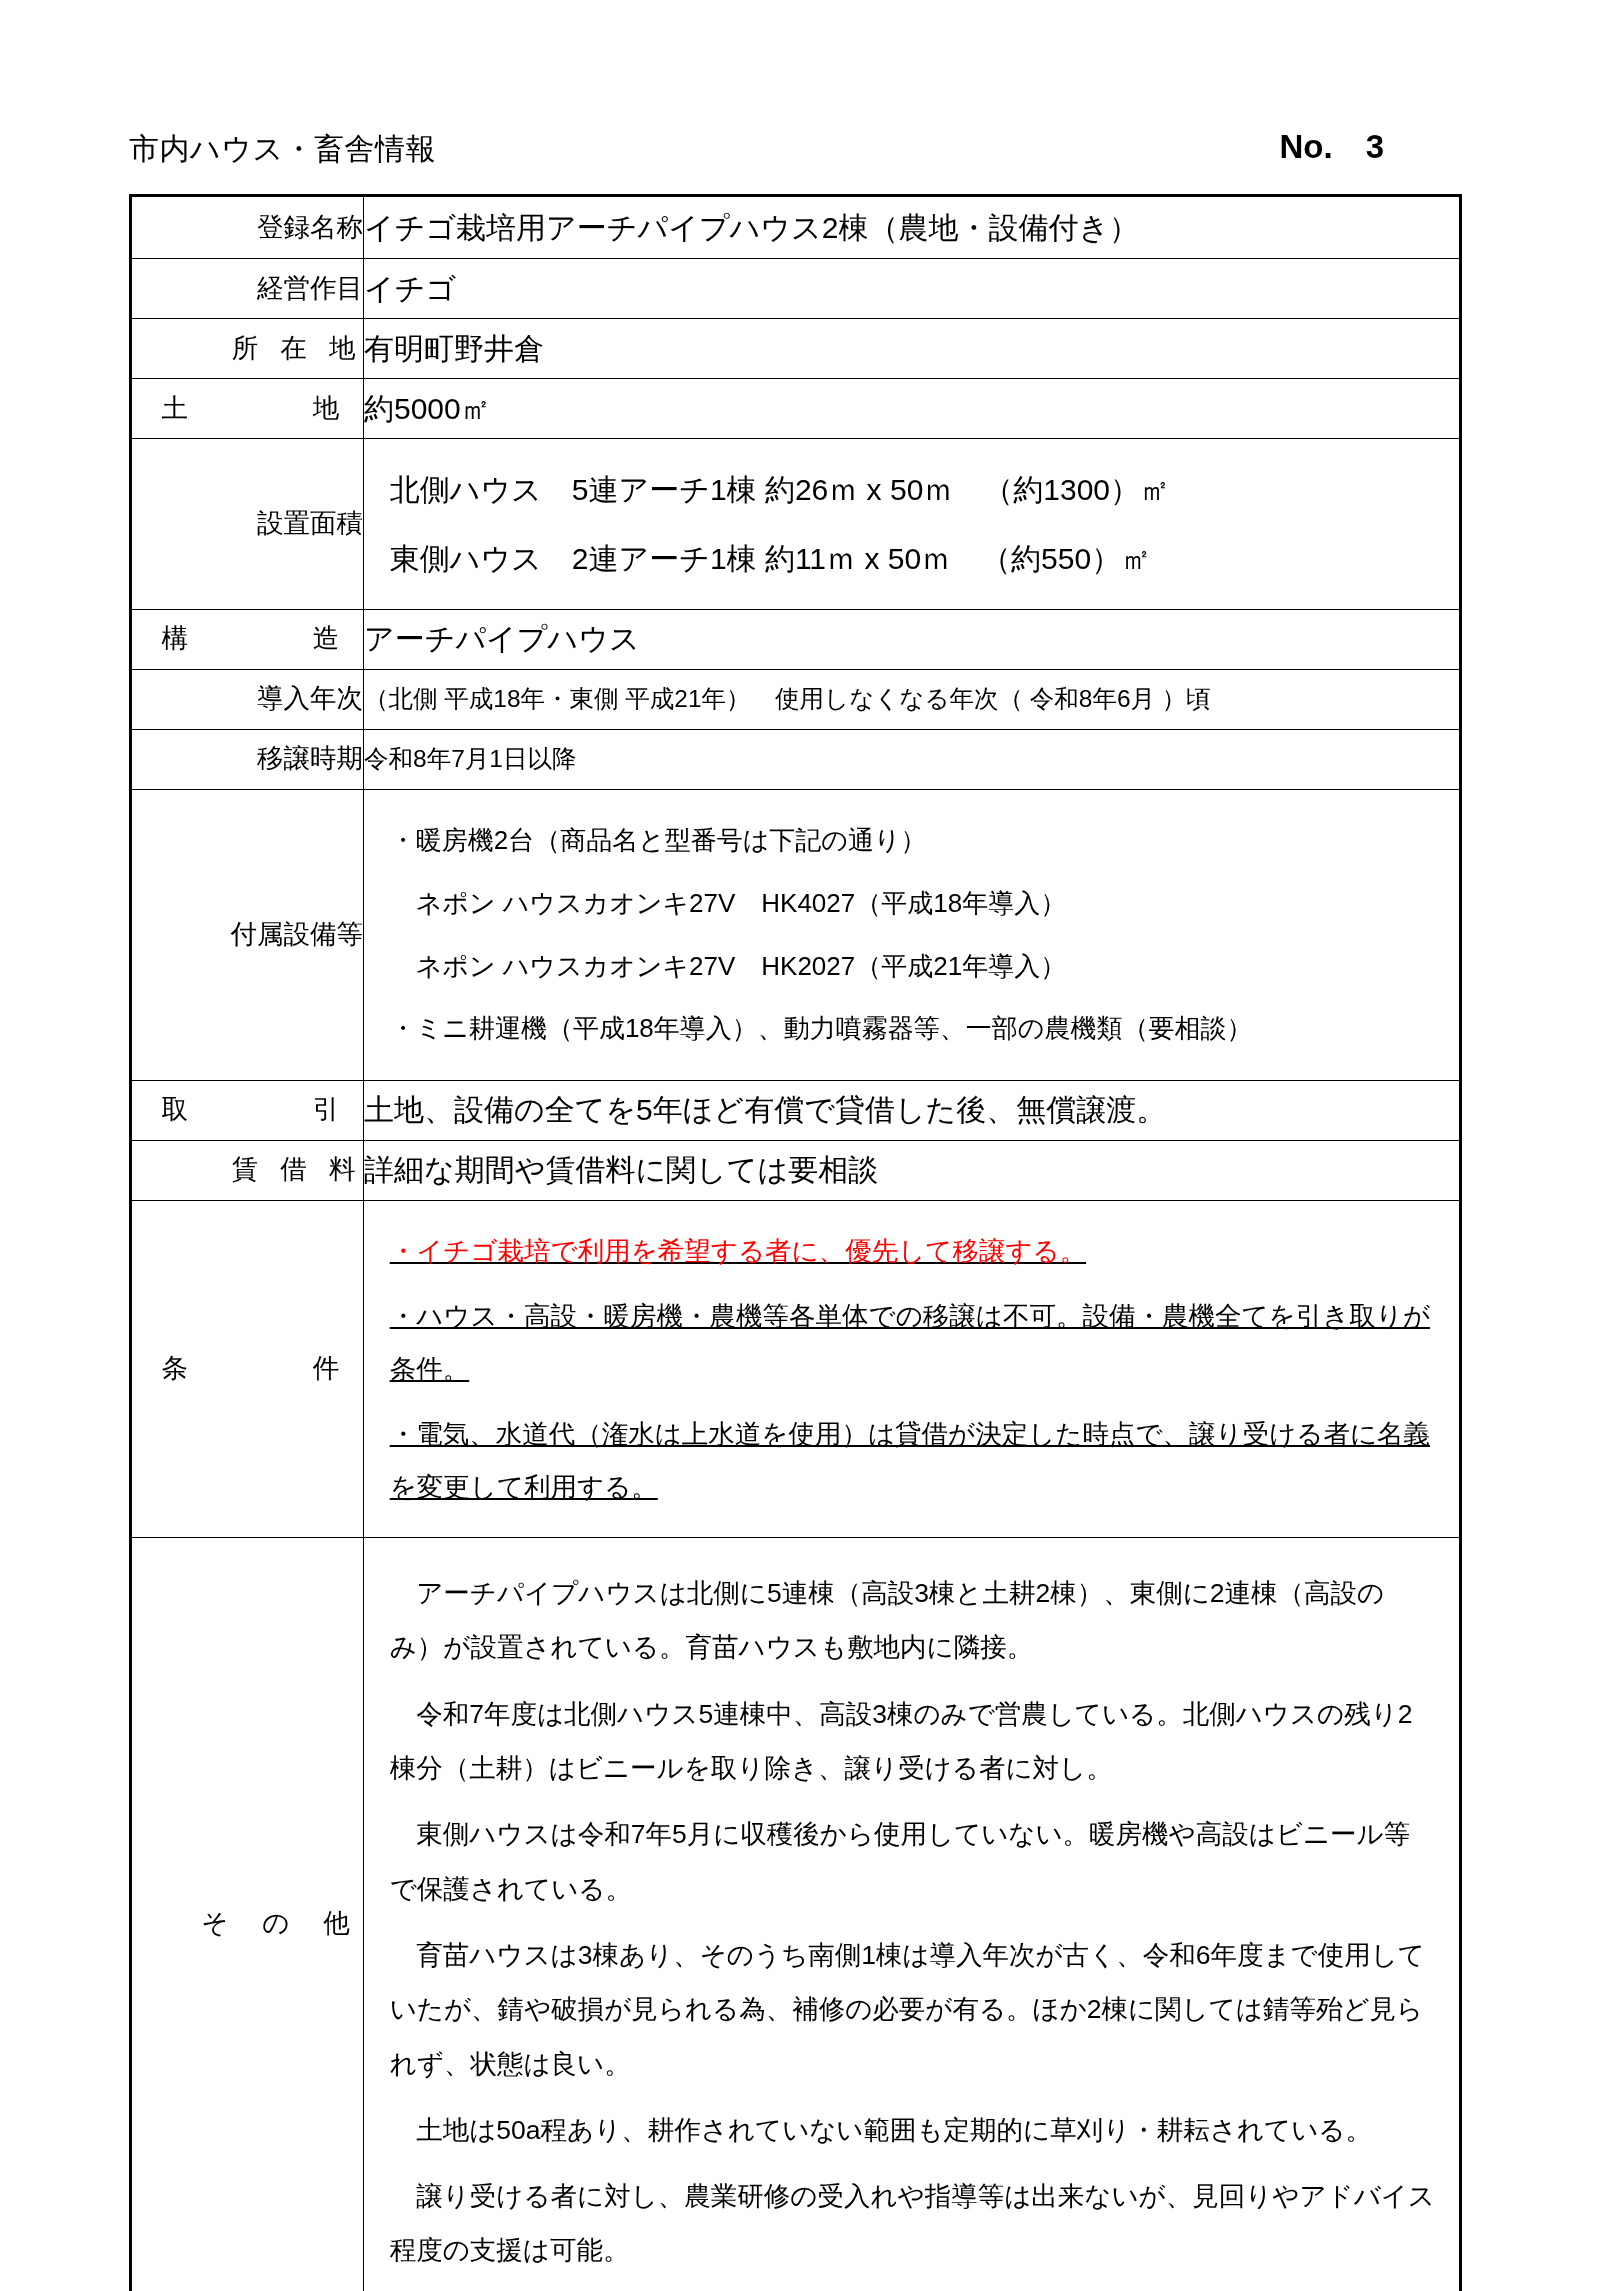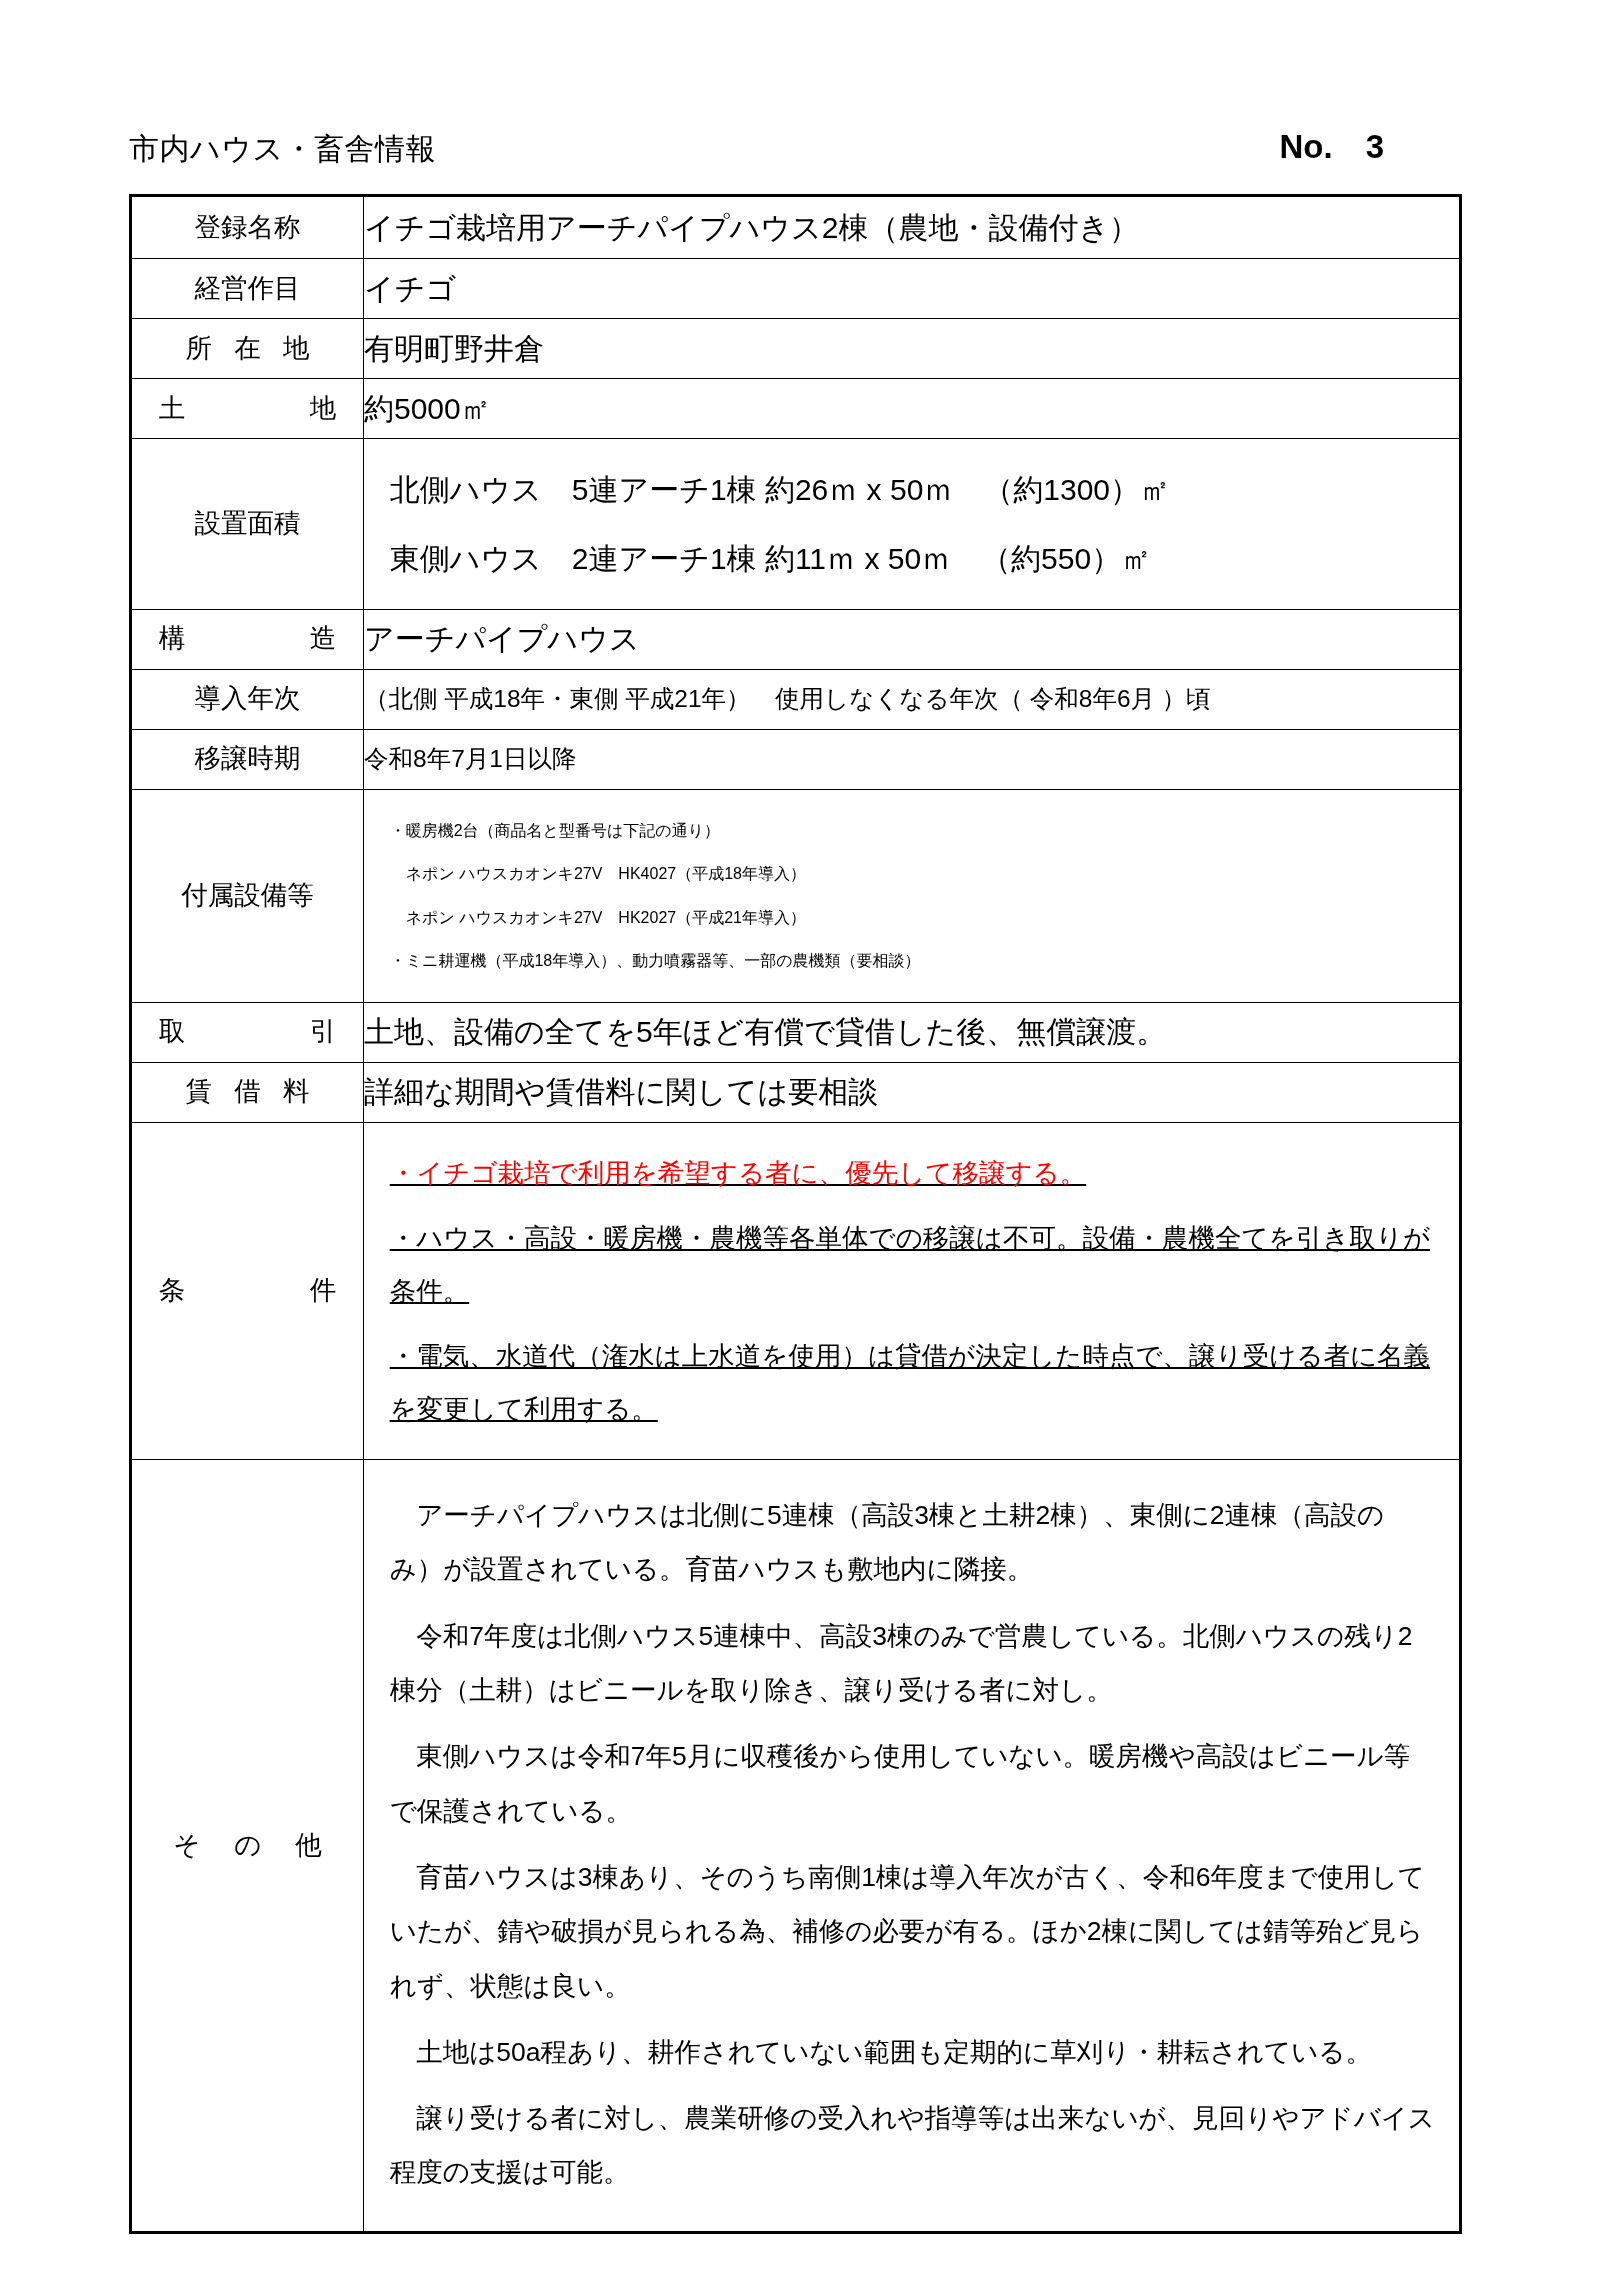--- a/index.html
+++ b/index.html
@@ -72,21 +72,21 @@
     border-top: 3.9px solid #000000;
   }
   .info-table tr:last-child > td {
     border-bottom: 3.9px solid #000000;
   }
 
   .col-label { width: 233px; }
   .col-value { width: auto; }
 
   .cell-label {
-    text-align: center;
+    text-align: right;
     font-size: 26.5px;
     line-height: 1.35;
     padding: 13.7px 5.9px;
     white-space: nowrap;
   }
   .cell-label.spaced {
     letter-spacing: 0.28em;
     text-indent: 0.28em;
   }
   .cell-label.spaced-wide {
@@ -111,21 +111,21 @@
   .cell-value.area {
     font-size: 30px;
     line-height: 1.9;
     padding: 9.8px 9.8px 9.8px 13.7px;
   }
   .cell-value.compact {
     font-size: 24.5px;
     line-height: 1.5;
   }
   .cell-value.attach {
-    font-size: 16px;
+    font-size: 26px;
     line-height: 1.95;
     padding: 13.7px 9.8px 13.7px 13.7px;
   }
   .cell-value.cond {
     font-size: 26.5px;
     line-height: 2.0;
     padding: 11.8px 11.8px 11.8px 13.7px;
     text-decoration: underline;
   }
   .cell-value.other {

